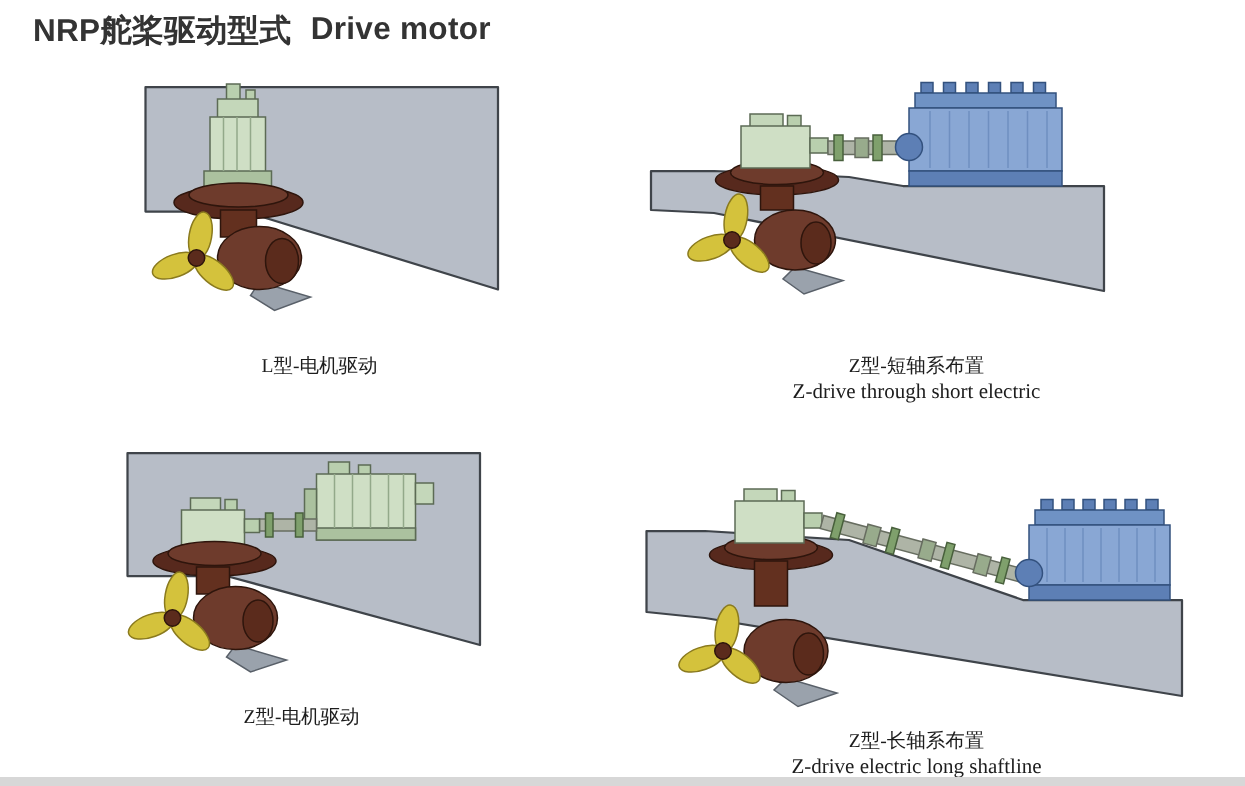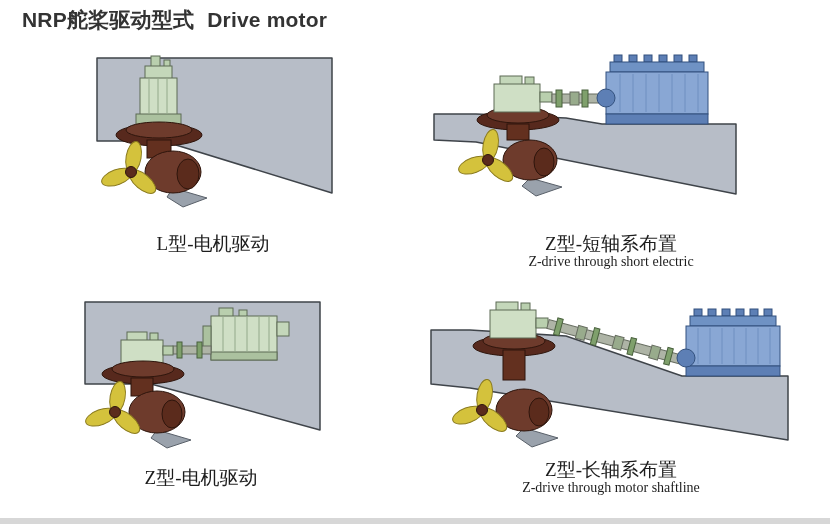--- a/index.html
+++ b/index.html
@@ -4,26 +4,26 @@
 <style>
   * { margin:0; padding:0; box-sizing:border-box; }
   html,body { background:#ffffff; }
   body { font-family:"Liberation Sans", sans-serif; }
   .page { position:relative; width:830px; height:524px; background:#ffffff; overflow:hidden; }
   .title { position:absolute; left:22px; top:6px; font-size:21px; font-weight:bold; color:#333333;
            display:flex; gap:13px; align-items:center; letter-spacing:.2px; }
   .panel { position:absolute; }
   .panel svg { display:block; }
   .caption { text-align:center; font-family:"Liberation Serif", serif; color:#1d1d1d; margin-top:3px; }
-  .caption .cn { font-size:19px; line-height:18px; }
+  .caption .cn { font-size:13px; line-height:18px; }
   .caption .en { font-size:14px; line-height:18px; }
   .p1 { left:85px;  top:50px;  width:256px; }
   .p2 { left:430px; top:50px;  width:362px; }
   .p3 { left:73px;  top:294px; width:256px; }
-  .p4 { left:428px; top:280px; width:366px; }
+  .p4 { left:428px; top:304px; width:366px; }
   .footer-strip { position:absolute; left:0; right:0; bottom:0; height:6px; background:#d7d7d7; }
 </style>
 </head>
 <body>
 
 <div class="page">
 
   <div class="title">
     <span>NRP舵桨驱动型式</span>
     <span>Drive motor</span>
@@ -212,18 +212,18 @@
       </g>
       <g transform="translate(54,130)" stroke="#8a7a1e" stroke-width="1">
         <ellipse transform="rotate(10) translate(0,-15)" rx="7.5" ry="16" fill="#d4c23c"></ellipse>
         <ellipse transform="rotate(130) translate(0,-15)" rx="7.5" ry="16" fill="#d4c23c"></ellipse>
         <ellipse transform="rotate(250) translate(0,-15)" rx="7.5" ry="16" fill="#d4c23c"></ellipse>
         <circle r="5.5" fill="#5b2b1c" stroke="#2e150c"></circle>
       </g>
     </svg>
     <div class="caption">
       <div class="cn">Z型-长轴系布置</div>
-      <div class="en">Z-drive through motor shaftline</div>
+      <div class="en">Z-drive electric long shaftline</div>
     </div>
   </div>
 
   <div class="footer-strip"></div>
 </div>
 
 </body></html>

